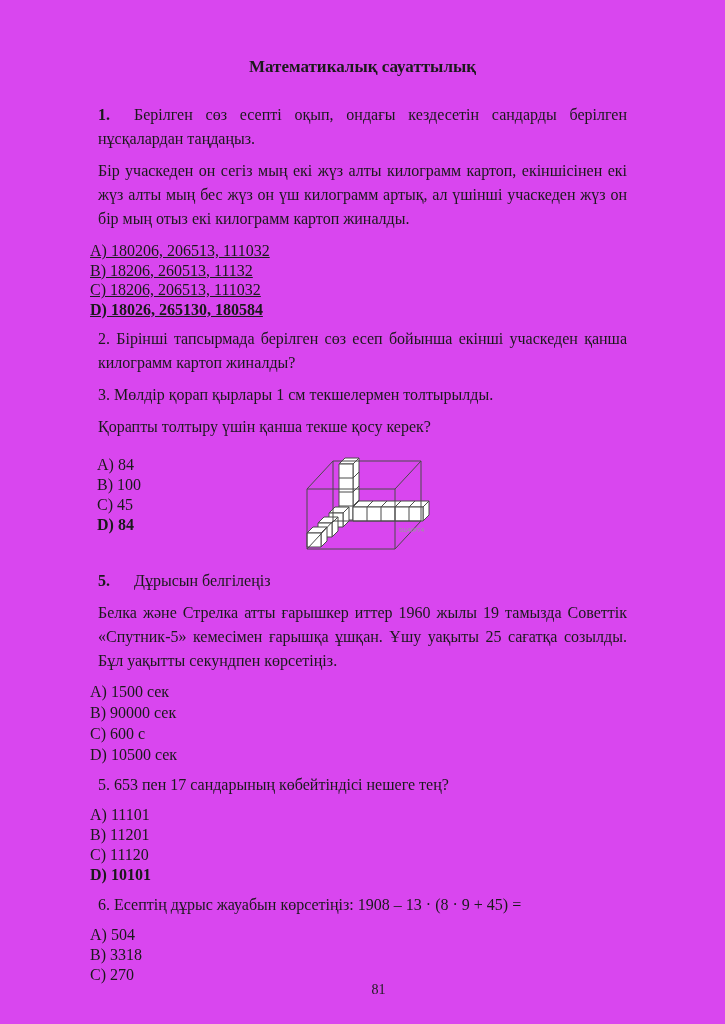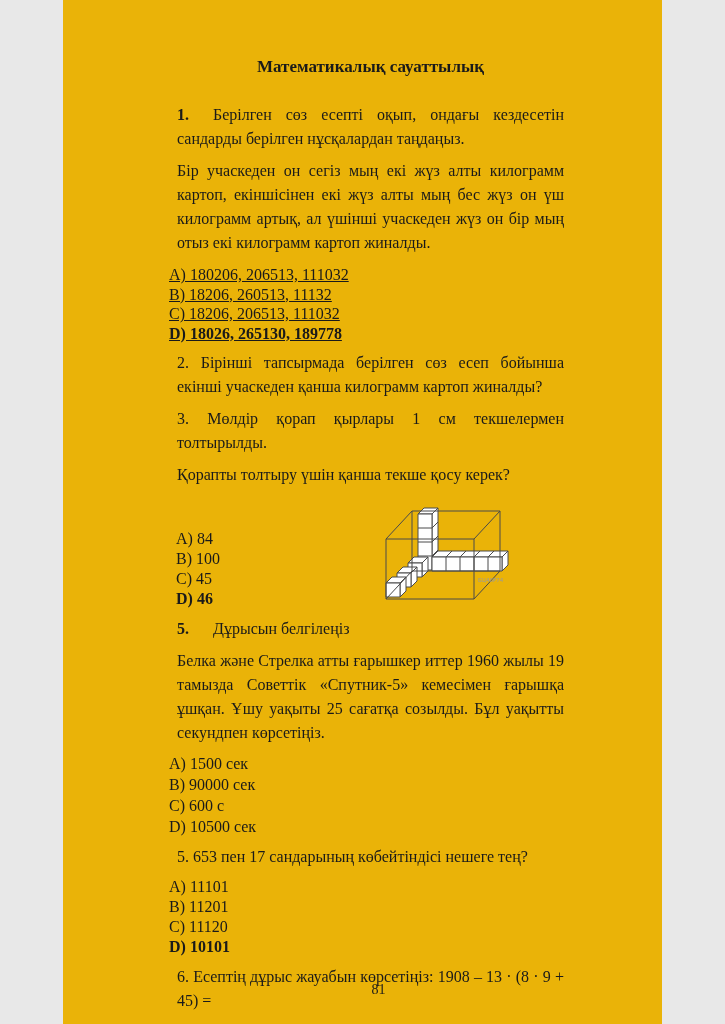--- a/index.html
+++ b/index.html
@@ -1,33 +1,33 @@
 <!DOCTYPE html>
 <html><head>
 <meta charset="utf-8">
 <style>
   html,body{margin:0;padding:0;background:#e8e8e8;}
   .page{
-    width:599px;height:1024px;background:#eab308;position:relative;
+    width:725px;height:1024px;background:#d946ef;position:relative;
     font-family:"Liberation Serif","DejaVu Serif",serif;
-    color:#1a1a1a;box-sizing:border-box;overflow:hidden;margin:0 auto;padding-left:16px;
+    color:#1a1a1a;box-sizing:border-box;overflow:hidden;margin:0 auto;
   }
   .content{padding:55px 90px 0 90px;font-size:16px;}
   .title{font-weight:bold;text-align:center;font-size:17px;line-height:24px;margin-bottom:24px;}
   p{margin:8px;}
   .para{line-height:24px;text-align:justify;}
   .qnum{font-weight:bold;}
   .tab{display:inline-block;width:24px;}
   .opts{margin:0;}
   .opt{line-height:19.5px;white-space:pre;}
   .opts-gap{margin-top:10px;text-decoration:underline;}
   .opt-lg .opt{line-height:21px;}
   .opt-md .opt{line-height:20px;}
   .opt.bold{font-weight:bold;}
-  .q3row{display:flex;align-items:flex-end;margin-top:6px;height:114px;}
+  .q3row{display:flex;align-items:flex-start;margin-top:6px;height:114px;}
   .q3opts{flex:0 0 202px;padding-left:7px;padding-top:8px;}
   .q3opts .opt{line-height:20px;}
   .figure{flex:0 0 auto;}
   .q5a{margin-top:4px;}
   .page-number{position:absolute;bottom:26px;left:16px;width:100%;text-align:center;font-size:14px;color:#1a1a1a;}
   svg{display:block;}
   .wm{font-size:5.5px;fill:#9a9a9a;font-family:"DejaVu Sans",sans-serif;}
 </style>
 </head>
 <body>
@@ -37,35 +37,35 @@
 
     <div class="title">Математикалық сауаттылық</div>
 
     <p class="para"><span class="qnum">1.</span><span class="tab"></span><span>Берілген сөз есепті оқып, ондағы кездесетін сандарды берілген нұсқалардан таңдаңыз.</span></p>
     <p class="para">Бір учаскеден он сегіз мың екі жүз алты килограмм картоп, екіншісінен екі жүз алты мың бес жүз он үш килограмм артық, ал үшінші учаскеден жүз он бір мың отыз екі килограмм картоп жиналды.</p>
 
     <div class="opts opts-gap">
       <div class="opt">A) 180206, 206513, 111032</div>
       <div class="opt">B) 18206, 260513, 11132</div>
       <div class="opt">C) 18206, 206513, 111032</div>
-      <div class="opt bold">D) 18026, 265130, 189778</div>
+      <div class="opt bold">D) 18026, 265130, 180584</div>
     </div>
 
     <p class="para">2. Бірінші тапсырмада берілген сөз есеп бойынша екінші учаскеден қанша килограмм картоп жиналды?</p>
 
 
     <p class="para">3. Мөлдір қорап қырлары 1 см текшелермен толтырылды.</p>
     <p class="para">Қорапты толтыру үшін қанша текше қосу керек?</p>
 
     <div class="q3row">
       <div class="q3opts opts">
         <div class="opt">A) 84</div>
         <div class="opt">B) 100</div>
         <div class="opt">C) 45</div>
-        <div class="opt bold">D) 46</div>
+        <div class="opt bold">D) 84</div>
       </div>
       <div class="figure">
         <svg width="172" height="112" viewBox="0 0 172 112">
           <g stroke="#4a4a4a" stroke-width="1" fill="#ffffff" stroke-linejoin="round">
 
             <g>
               <path d="M40,17 L46,11 L60,11 L54,17 Z"></path>
               <path d="M54,17 L60,11 L60,67 L54,73 Z"></path>
               <path d="M40,17 L54,17 L54,73 L40,73 Z"></path>
               <path d="M40,31 L54,31 M40,45 L54,45 M40,59 L54,59" fill="none"></path>

